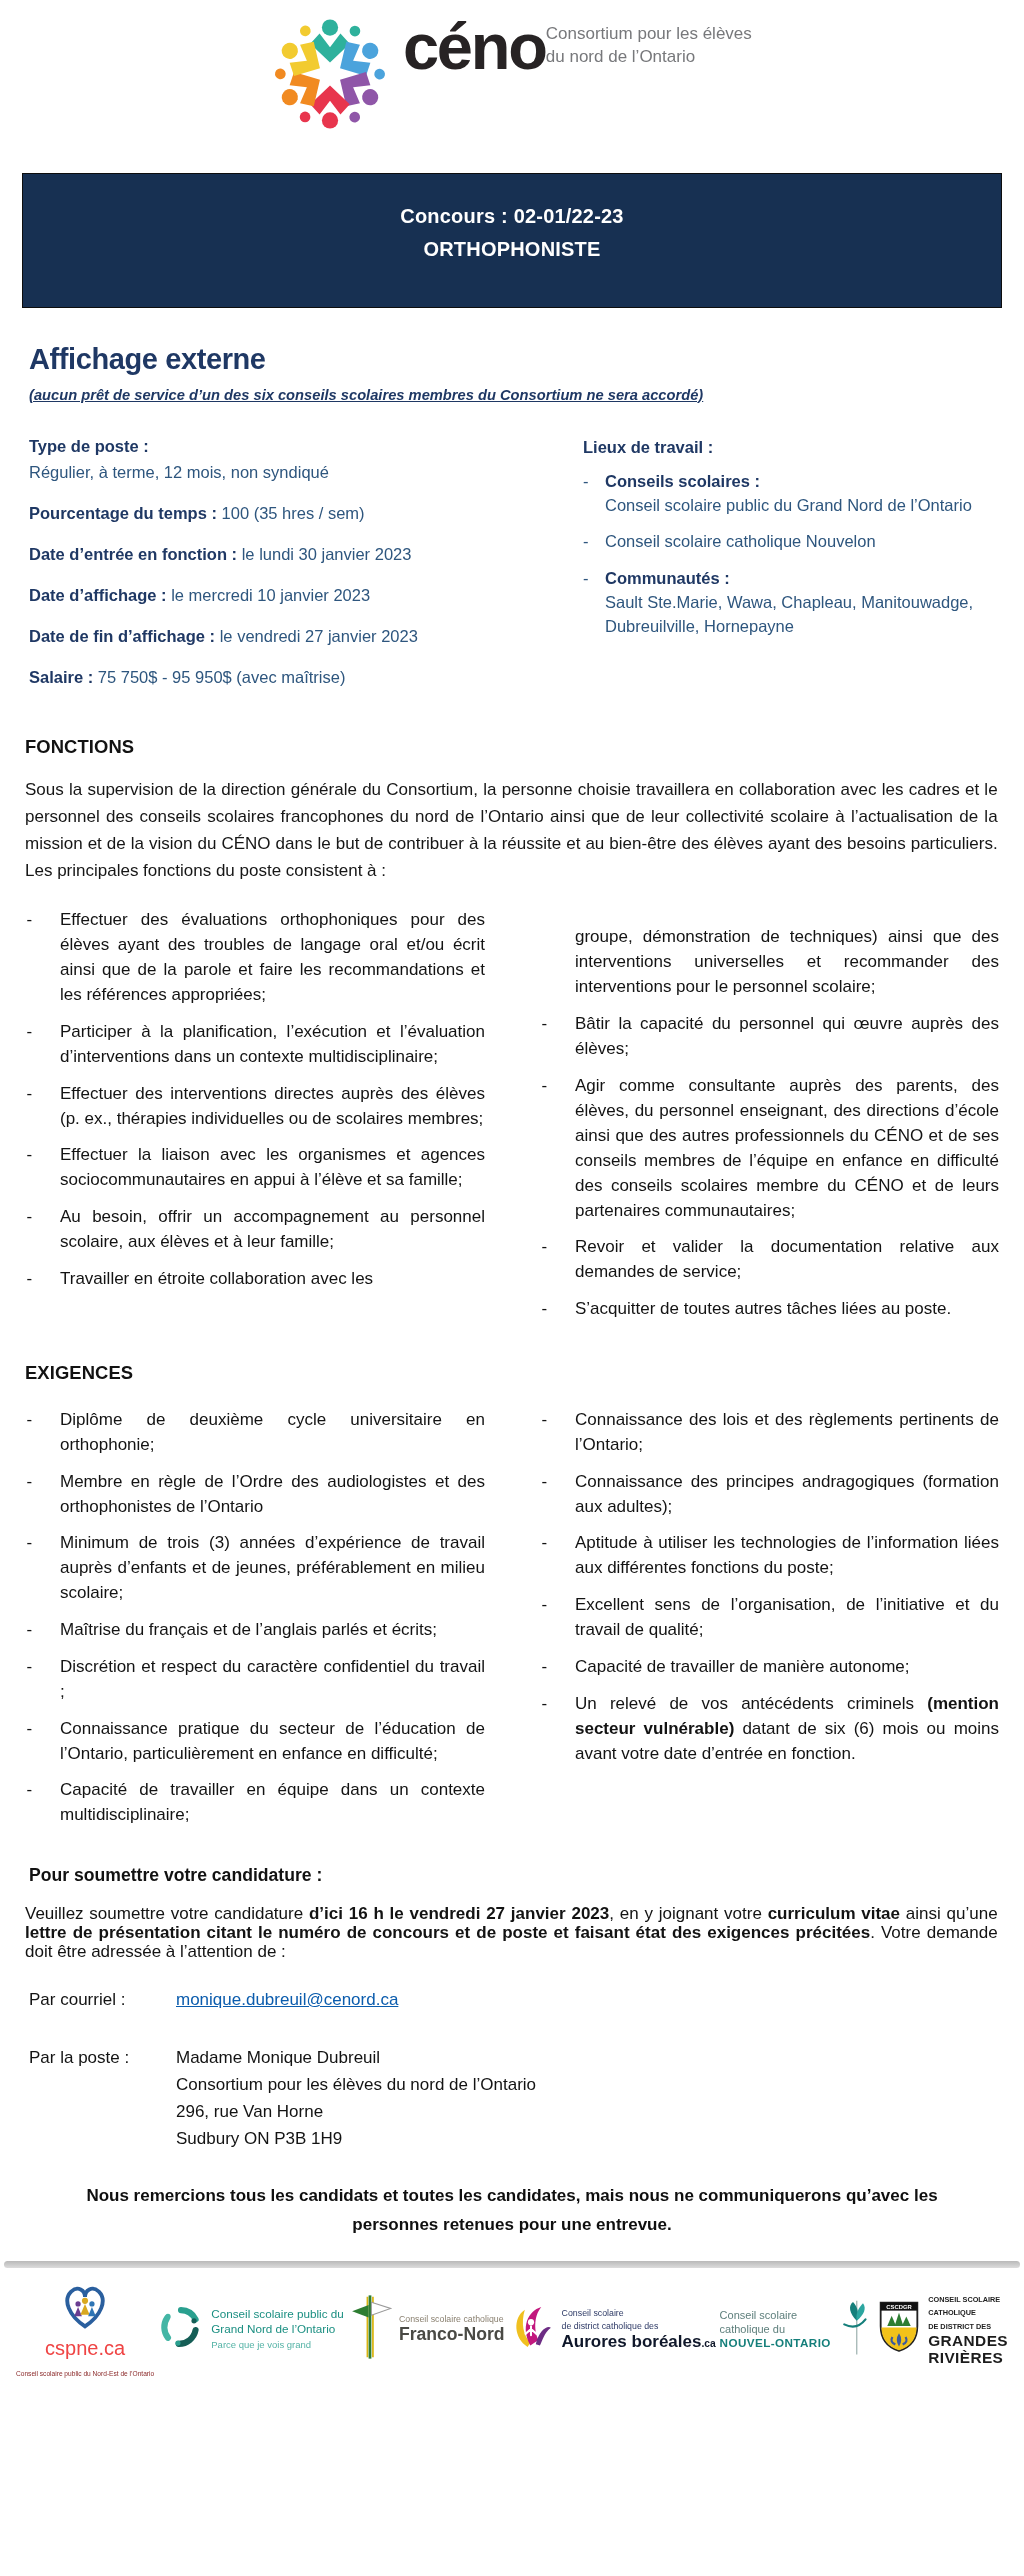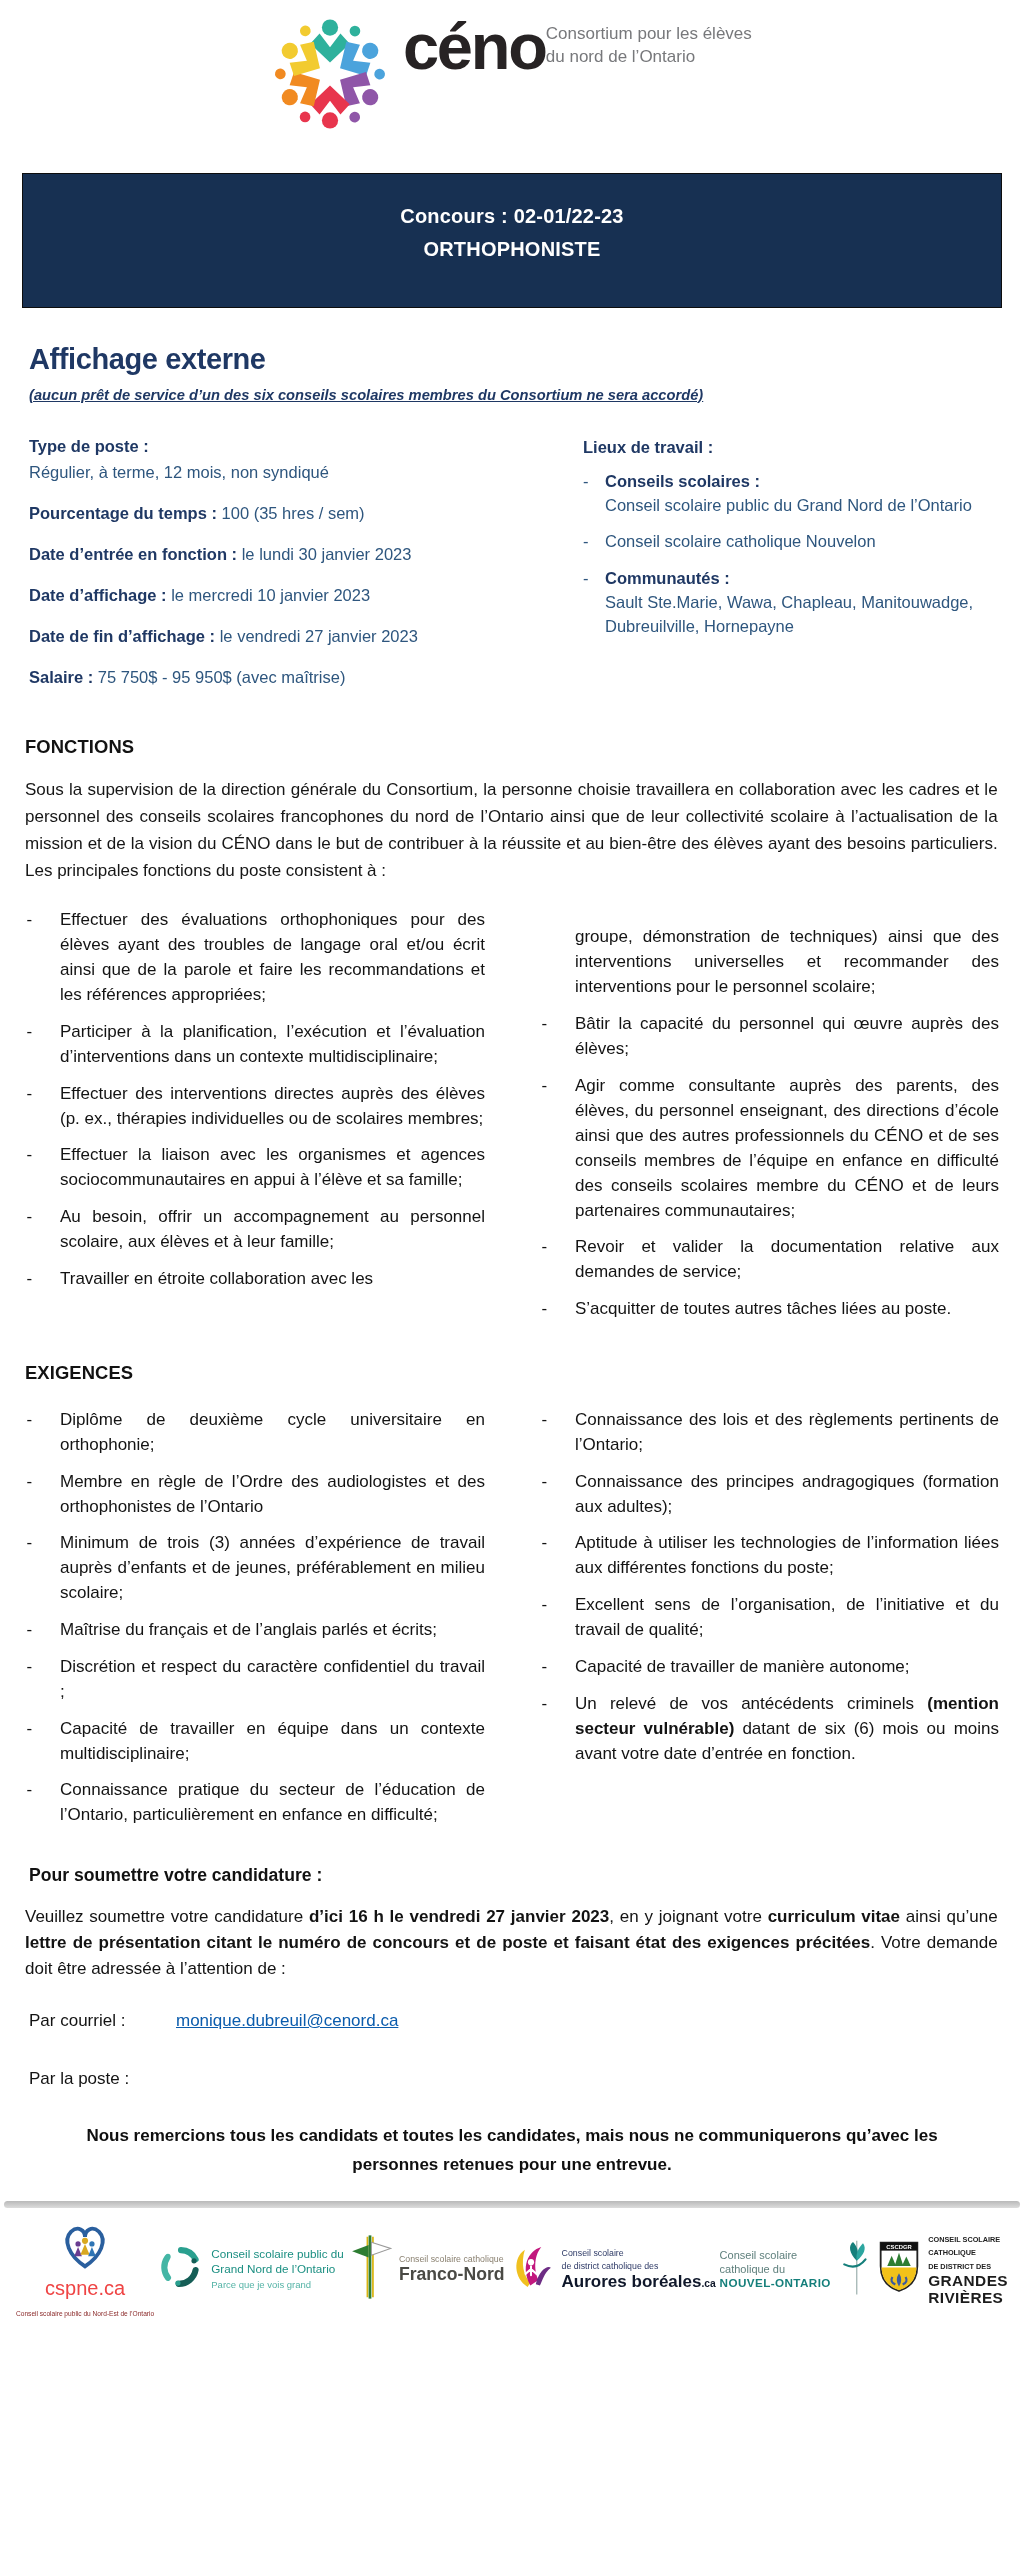--- a/index.html
+++ b/index.html
@@ -42,21 +42,21 @@
   
   .cols{display:grid;grid-template-columns:460px 459px;column-gap:55px;padding:0 26px 0 25px;margin-top:23.5px;}
   .dashlist{list-style:none;margin:0;padding:0;}
   .dashlist li{position:relative;padding-left:35px;margin-bottom:11.7px;font-size:17px;line-height:25px;text-align:justify;color:#131313;}
   .dashlist li::before{content:"-";position:absolute;left:1.5px;top:0;}
   .cont{padding-left:35px;margin-bottom:11.7px;font-size:17px;line-height:25px;text-align:justify;color:#131313;}
   .b{font-weight:bold;}
 
   
   .h-apply{margin:26.4px 0 0 29px;font-size:17.6px;font-weight:bold;color:#121212;}
-  .apply-p{margin:17.6px 26.4px 0 25px;font-size:17px;line-height:26px;text-align:justify;color:#131313;}
+  .apply-p{margin:17.6px 26.4px 0 25px;font-size:17px;line-height:19px;text-align:justify;color:#131313;}
   .contact{display:flex;padding-left:29px;margin-top:25px;font-size:17px;line-height:27px;}
   .contact .clabel{width:147px;flex:0 0 auto;color:#131313;}
   .email-link{color:#0B5CAD;text-decoration:underline;cursor:pointer;}
   .addr div{color:#131313;}
   .closing{margin:29px 44px 0;text-align:center;font-weight:bold;font-size:17px;line-height:29px;color:#0f0f0f;}
 
   
   .divider{height:7.3px;background:linear-gradient(#b9b9b9,#dcdcdc);border-radius:3.7px;margin:22px 4.4px 8.8px;}
   .logos{display:flex;align-items:center;justify-content:space-between;padding:2.9px 16px 0;}
   .logo{display:flex;align-items:center;gap:7.3px;}
@@ -209,22 +209,22 @@
 
   <h2 class="h-sec">EXIGENCES</h2>
 
   <section class="cols">
     <ul class="dashlist">
       <li>Diplôme de deuxième cycle universitaire en orthophonie;</li>
       <li>Membre en règle de l’Ordre des audiologistes et des orthophonistes de l’Ontario</li>
       <li>Minimum de trois (3) années d’expérience de travail auprès d’enfants et de jeunes, préférablement en milieu scolaire;</li>
       <li>Maîtrise du français et de l’anglais parlés et écrits;</li>
       <li>Discrétion et respect du caractère confidentiel du travail ;</li>
+      <li>Connaissance pratique du secteur de l’éducation de l’Ontario, particulièrement en enfance en difficulté;</li>
       <li>Capacité de travailler en équipe dans un contexte multidisciplinaire;</li>
-      <li>Connaissance pratique du secteur de l’éducation de l’Ontario, particulièrement en enfance en difficulté;</li>
     </ul>
     <ul class="dashlist">
       <li>Connaissance des lois et des règlements pertinents de l’Ontario;</li>
       <li>Connaissance des principes andragogiques (formation aux adultes);</li>
       <li>Aptitude à utiliser les technologies de l’information liées aux différentes fonctions du poste;</li>
       <li>Excellent sens de l’organisation, de l’initiative et du travail de qualité;</li>
       <li>Capacité de travailler de manière autonome;</li>
       <li><span>Un relevé de vos antécédents criminels </span><span class="b">(mention secteur vulnérable)</span><span> datant de six (6) mois ou moins avant votre date d’entrée en fonction.</span></li>
     </ul>
   </section>
@@ -232,20 +232,26 @@
   <h3 class="h-apply">Pour soumettre votre candidature :</h3>
   <p class="apply-p"><span>Veuillez soumettre votre candidature </span><span class="b">d’ici 16 h le vendredi 27 janvier 2023</span><span>, en y joignant votre </span><span class="b">curriculum vitae</span><span> ainsi qu’une </span><span class="b">lettre de présentation citant le numéro de concours et de poste et faisant état des exigences précitées</span><span>. Votre demande doit être adressée à l’attention de :</span></p>
 
   <div class="contact">
     <span class="clabel">Par courriel :</span>
     <a class="email-link">monique.dubreuil@cenord.ca</a>
   </div>
 
   <div class="contact" style="margin-top:31px;">
     <span class="clabel">Par la poste :</span>
+    <div class="addr">
+      <div>Madame Monique Dubreuil</div>
+      <div>Consortium pour les élèves du nord de l’Ontario</div>
+      <div>296, rue Van Horne</div>
+      <div>Sudbury ON P3B 1H9</div>
+    </div>
   </div>
 
   <p class="closing">Nous remercions tous les candidats et toutes les candidates, mais nous ne communiquerons qu’avec les personnes retenues pour une entrevue.</p>
 
   <footer>
     <div class="divider"></div>
     <div class="logos">
 
       <div class="logo logo-col">
         <span>

